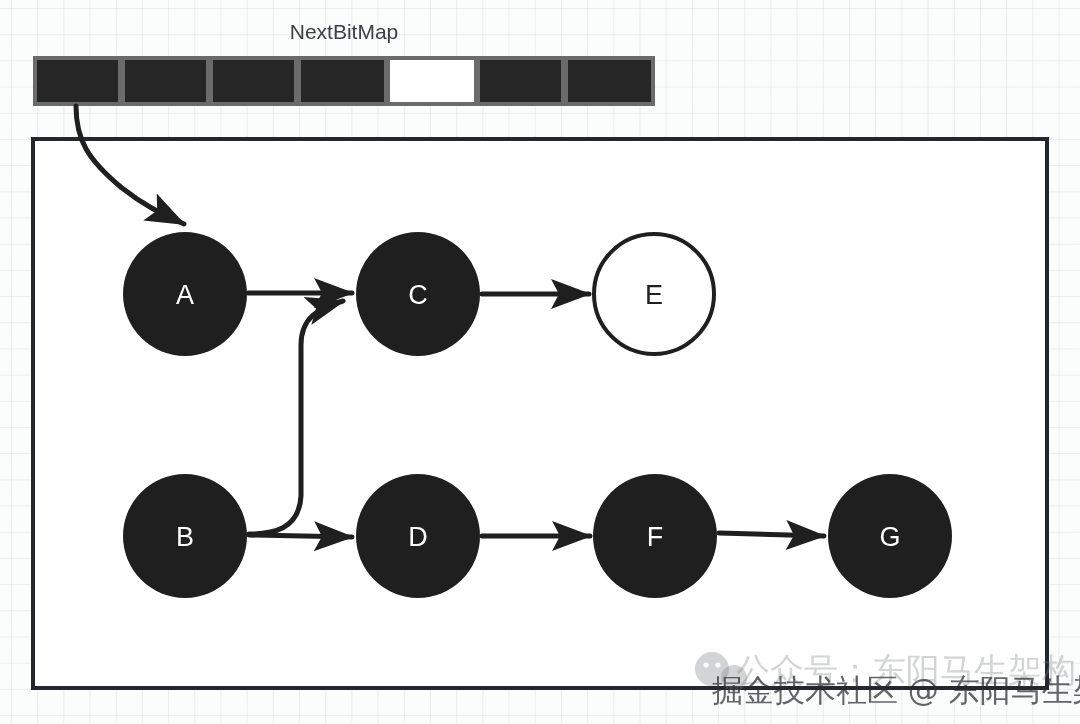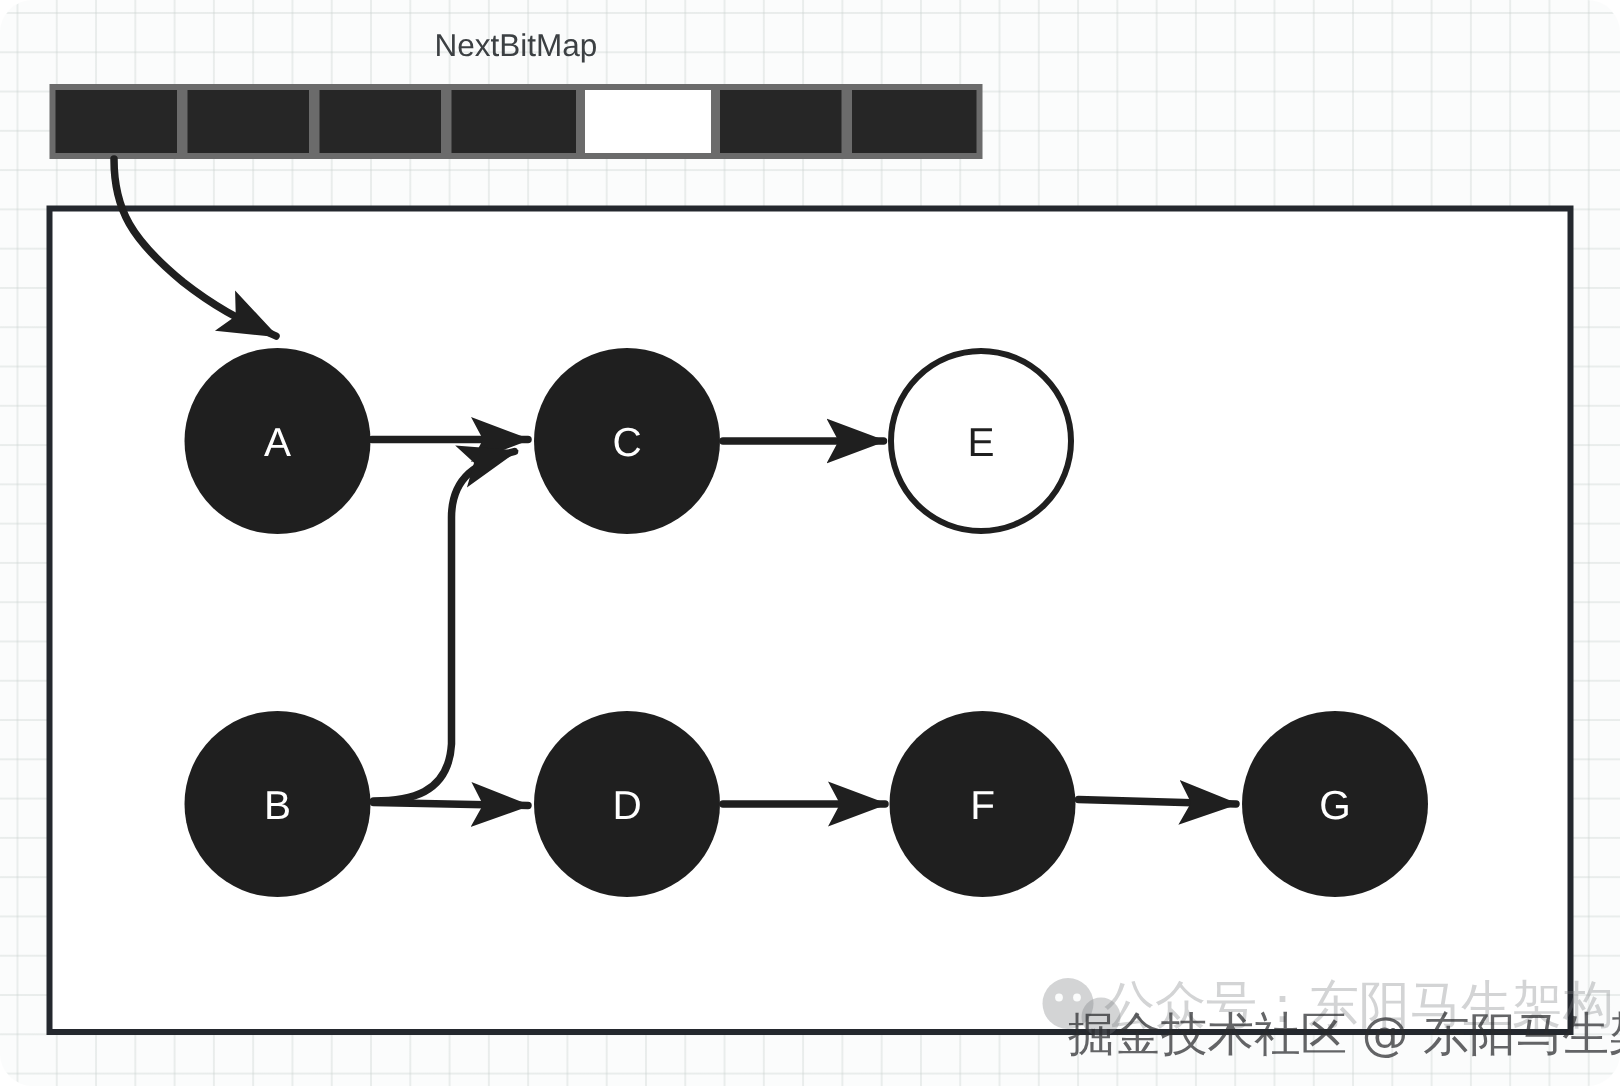--- a/index.html
+++ b/index.html
@@ -14,21 +14,20 @@
     position: relative;
     width: 1080px;
     height: 724px;
     overflow: hidden;
     background-color: #fbfcfc;
     background-image:
       linear-gradient(to right, rgba(200,208,205,0.35) 1px, transparent 1px),
       linear-gradient(to bottom, rgba(200,208,205,0.35) 1px, transparent 1px);
     background-size: 26.2px 26.2px;
     background-position: 11px 8px;
-    border-radius: 22px;
   }
   #diagram-svg {
     position: absolute;
     left: 0;
     top: 0;
     width: 1080px;
     height: 724px;
   }
   .node-label {
     font-family: "Liberation Sans", sans-serif;

